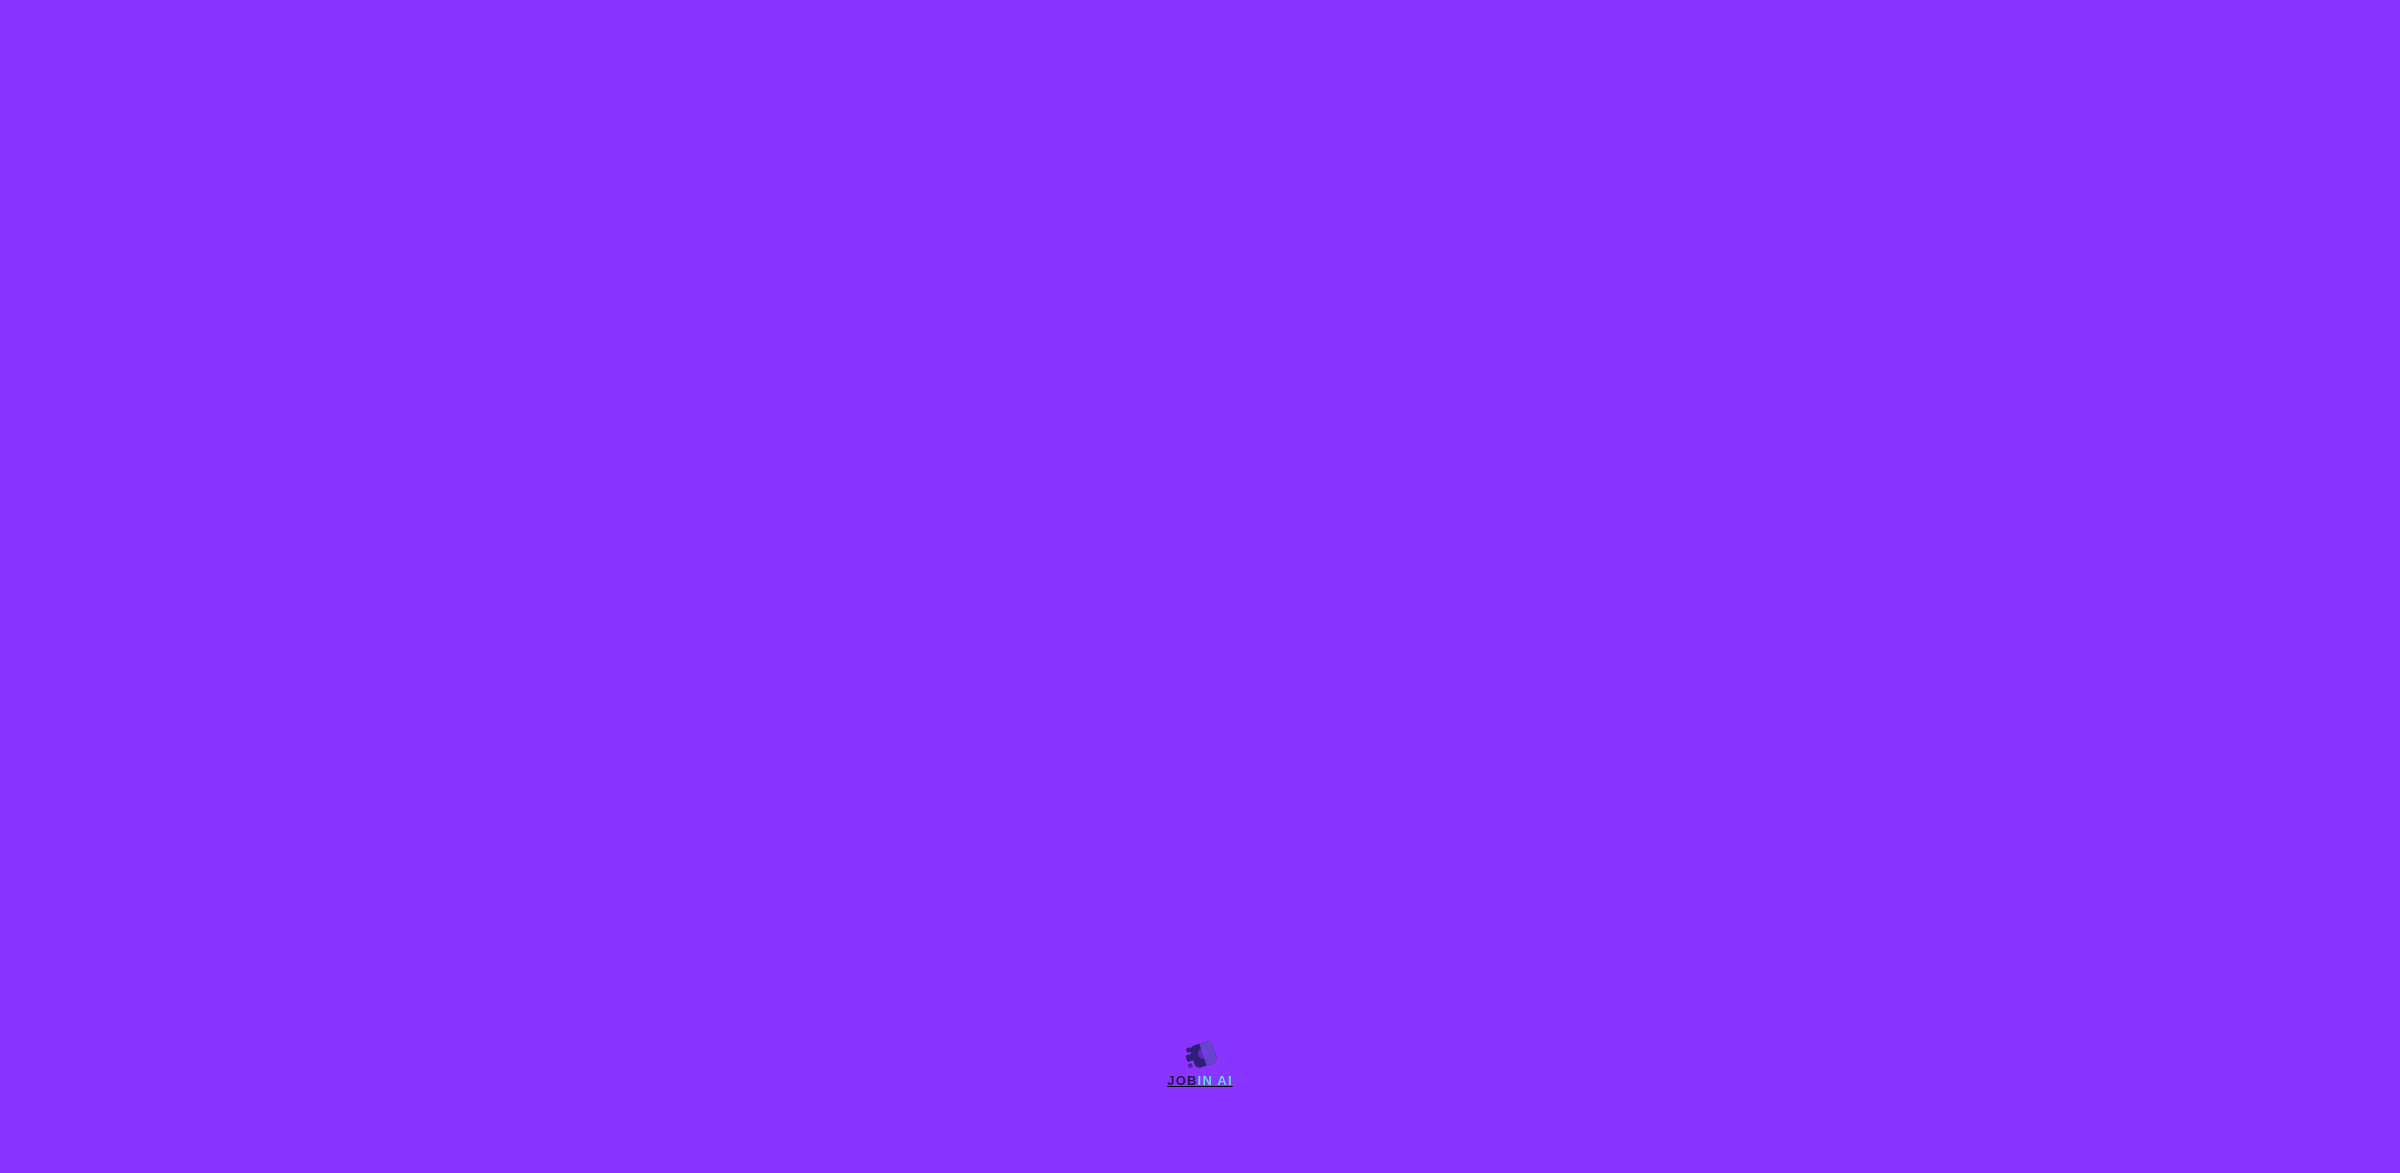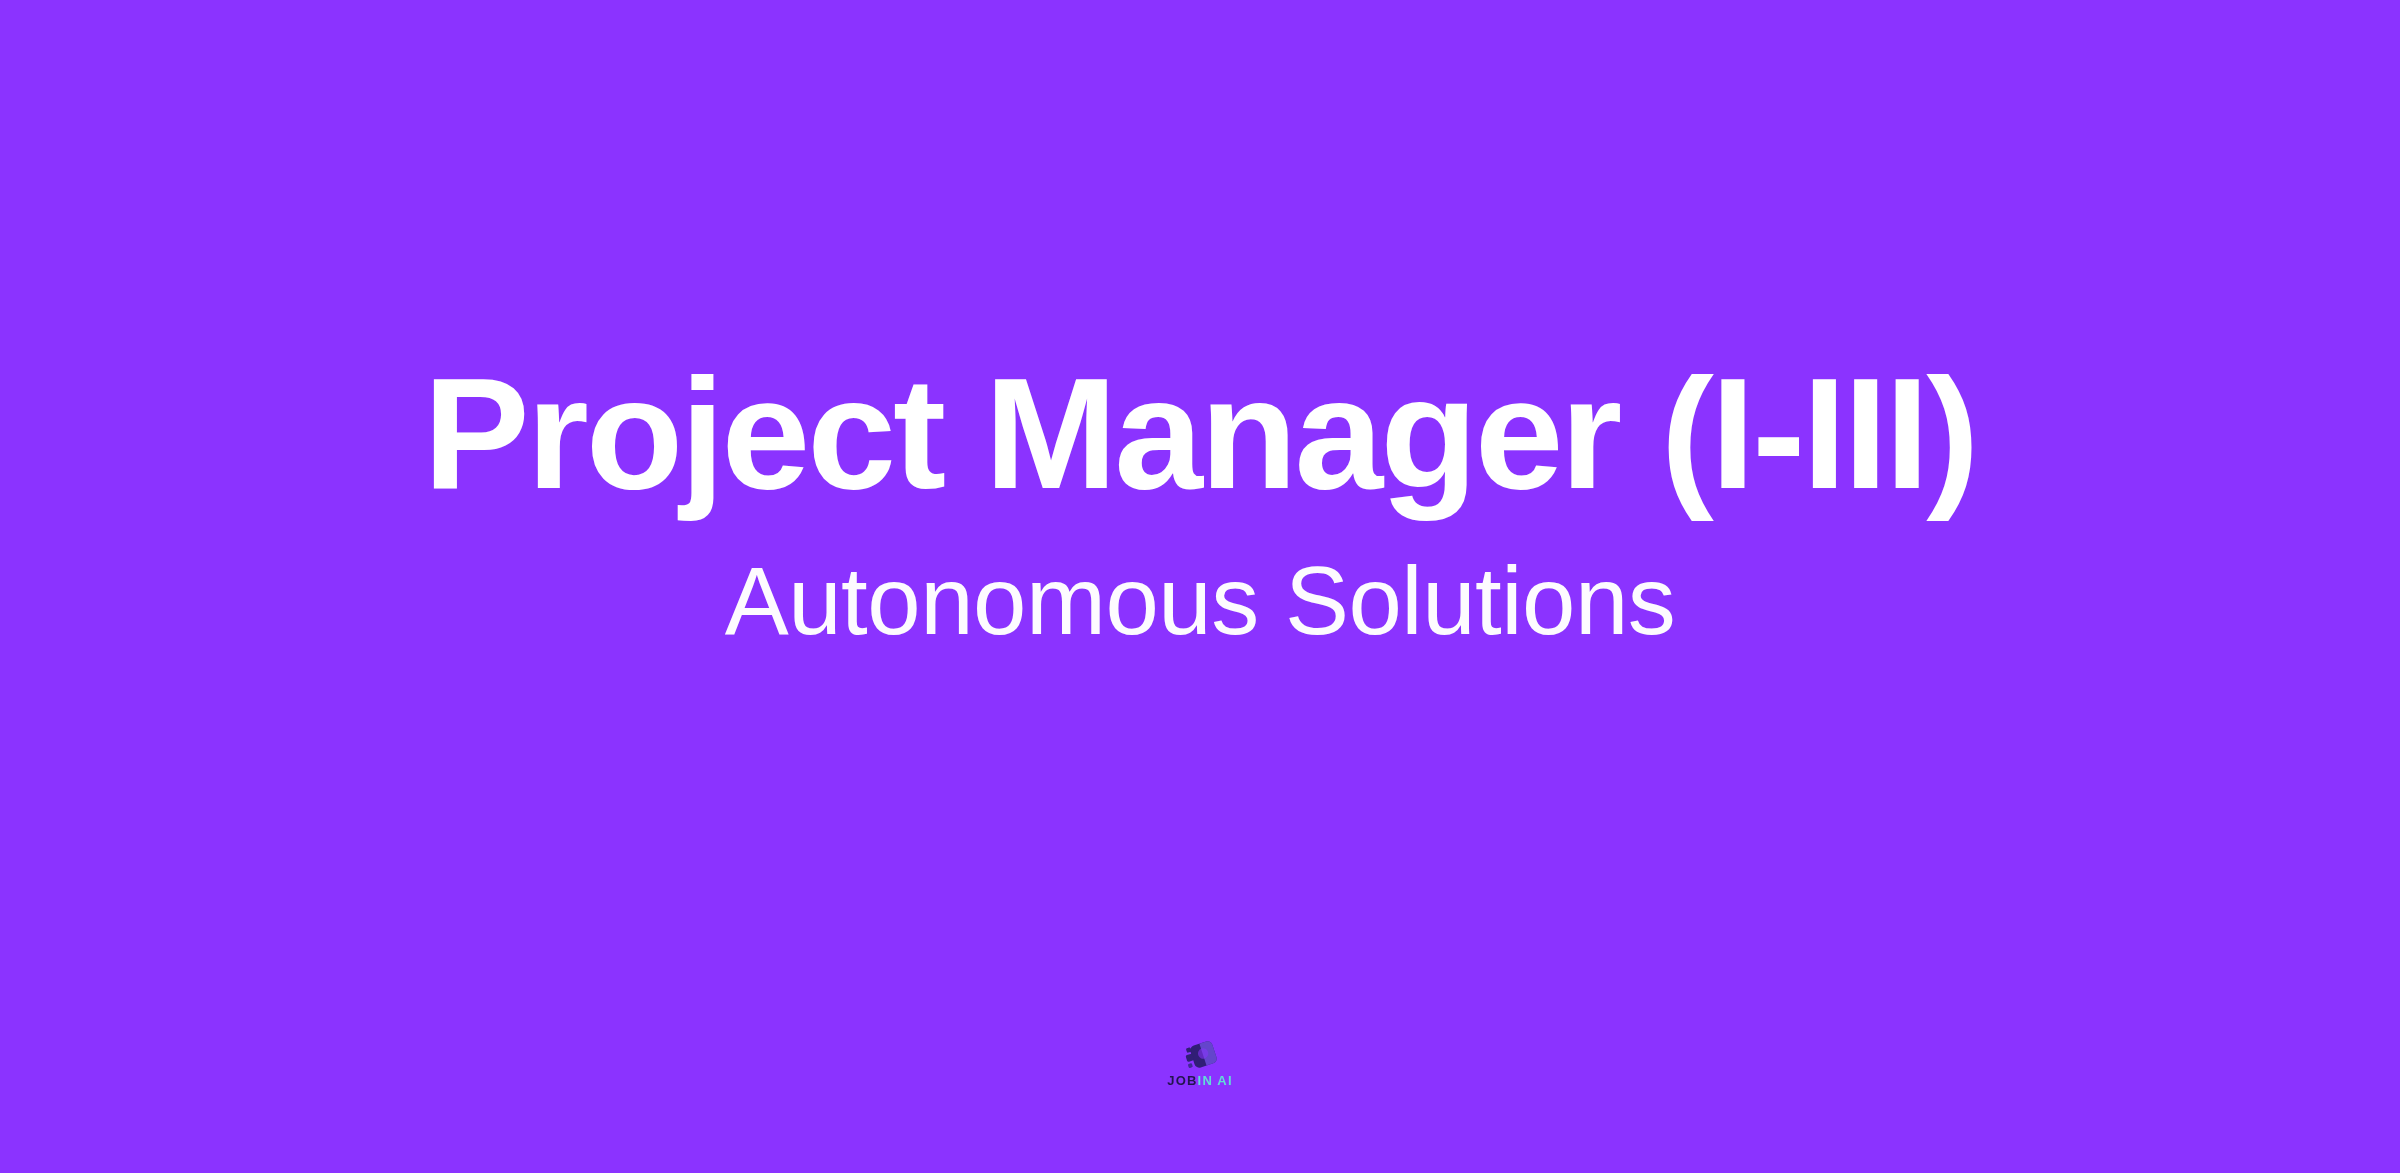--- a/index.html
+++ b/index.html
@@ -82,39 +82,36 @@
   }
 
   .brand-wordmark {
     display: flex;
     align-items: baseline;
     font-family: "Liberation Sans", sans-serif;
     font-weight: 700;
     font-size: 13px;
     letter-spacing: 1.2px;
     line-height: 1;
+    text-decoration: underline;
   }
 
   .brand-word-job {
     color: #1B1340;
   }
 
   .brand-word-inai {
     color: #5eead4;
   }
 </style>
 </head>
 <body>
 
 <div id="slide" style="background: rgb(139, 51, 255);">
 
-  <div class="hero">
-    <h1 class="hero-title">Project Manager (I-III)</h1>
-    <h2 class="hero-subtitle">Autonomous Solutions</h2>
-  </div>
 
   <div class="brand">
     <span class="brand-mark-wrap">
       <svg class="brand-mark" viewBox="0 0 34 30" xmlns="http://www.w3.org/2000/svg" aria-hidden="true">
         <g transform="rotate(-18 17 15)">
           <path d="M14 3 L27 3 A5 5 0 0 1 32 8 L32 21 A5 5 0 0 1 27 26 L14 26 A5 5 0 0 1 9 21 L9 8 A5 5 0 0 1 14 3 Z" fill="#2A1D6B"></path>
           <path d="M20 3 L27 3 A5 5 0 0 1 32 8 L32 21 A5 5 0 0 1 27 26 L20 26 Z" fill="#6B4FD8" opacity="0.85"></path>
           <circle cx="20.5" cy="13.5" r="5.2" fill="#8B33FF" opacity="0.55"></circle>
           <rect x="3" y="10" width="7" height="7" rx="1.6" fill="#2A1D6B"></rect>
           <rect x="5.5" y="3.5" width="4.6" height="4.6" rx="1.2" fill="#2A1D6B"></rect>

